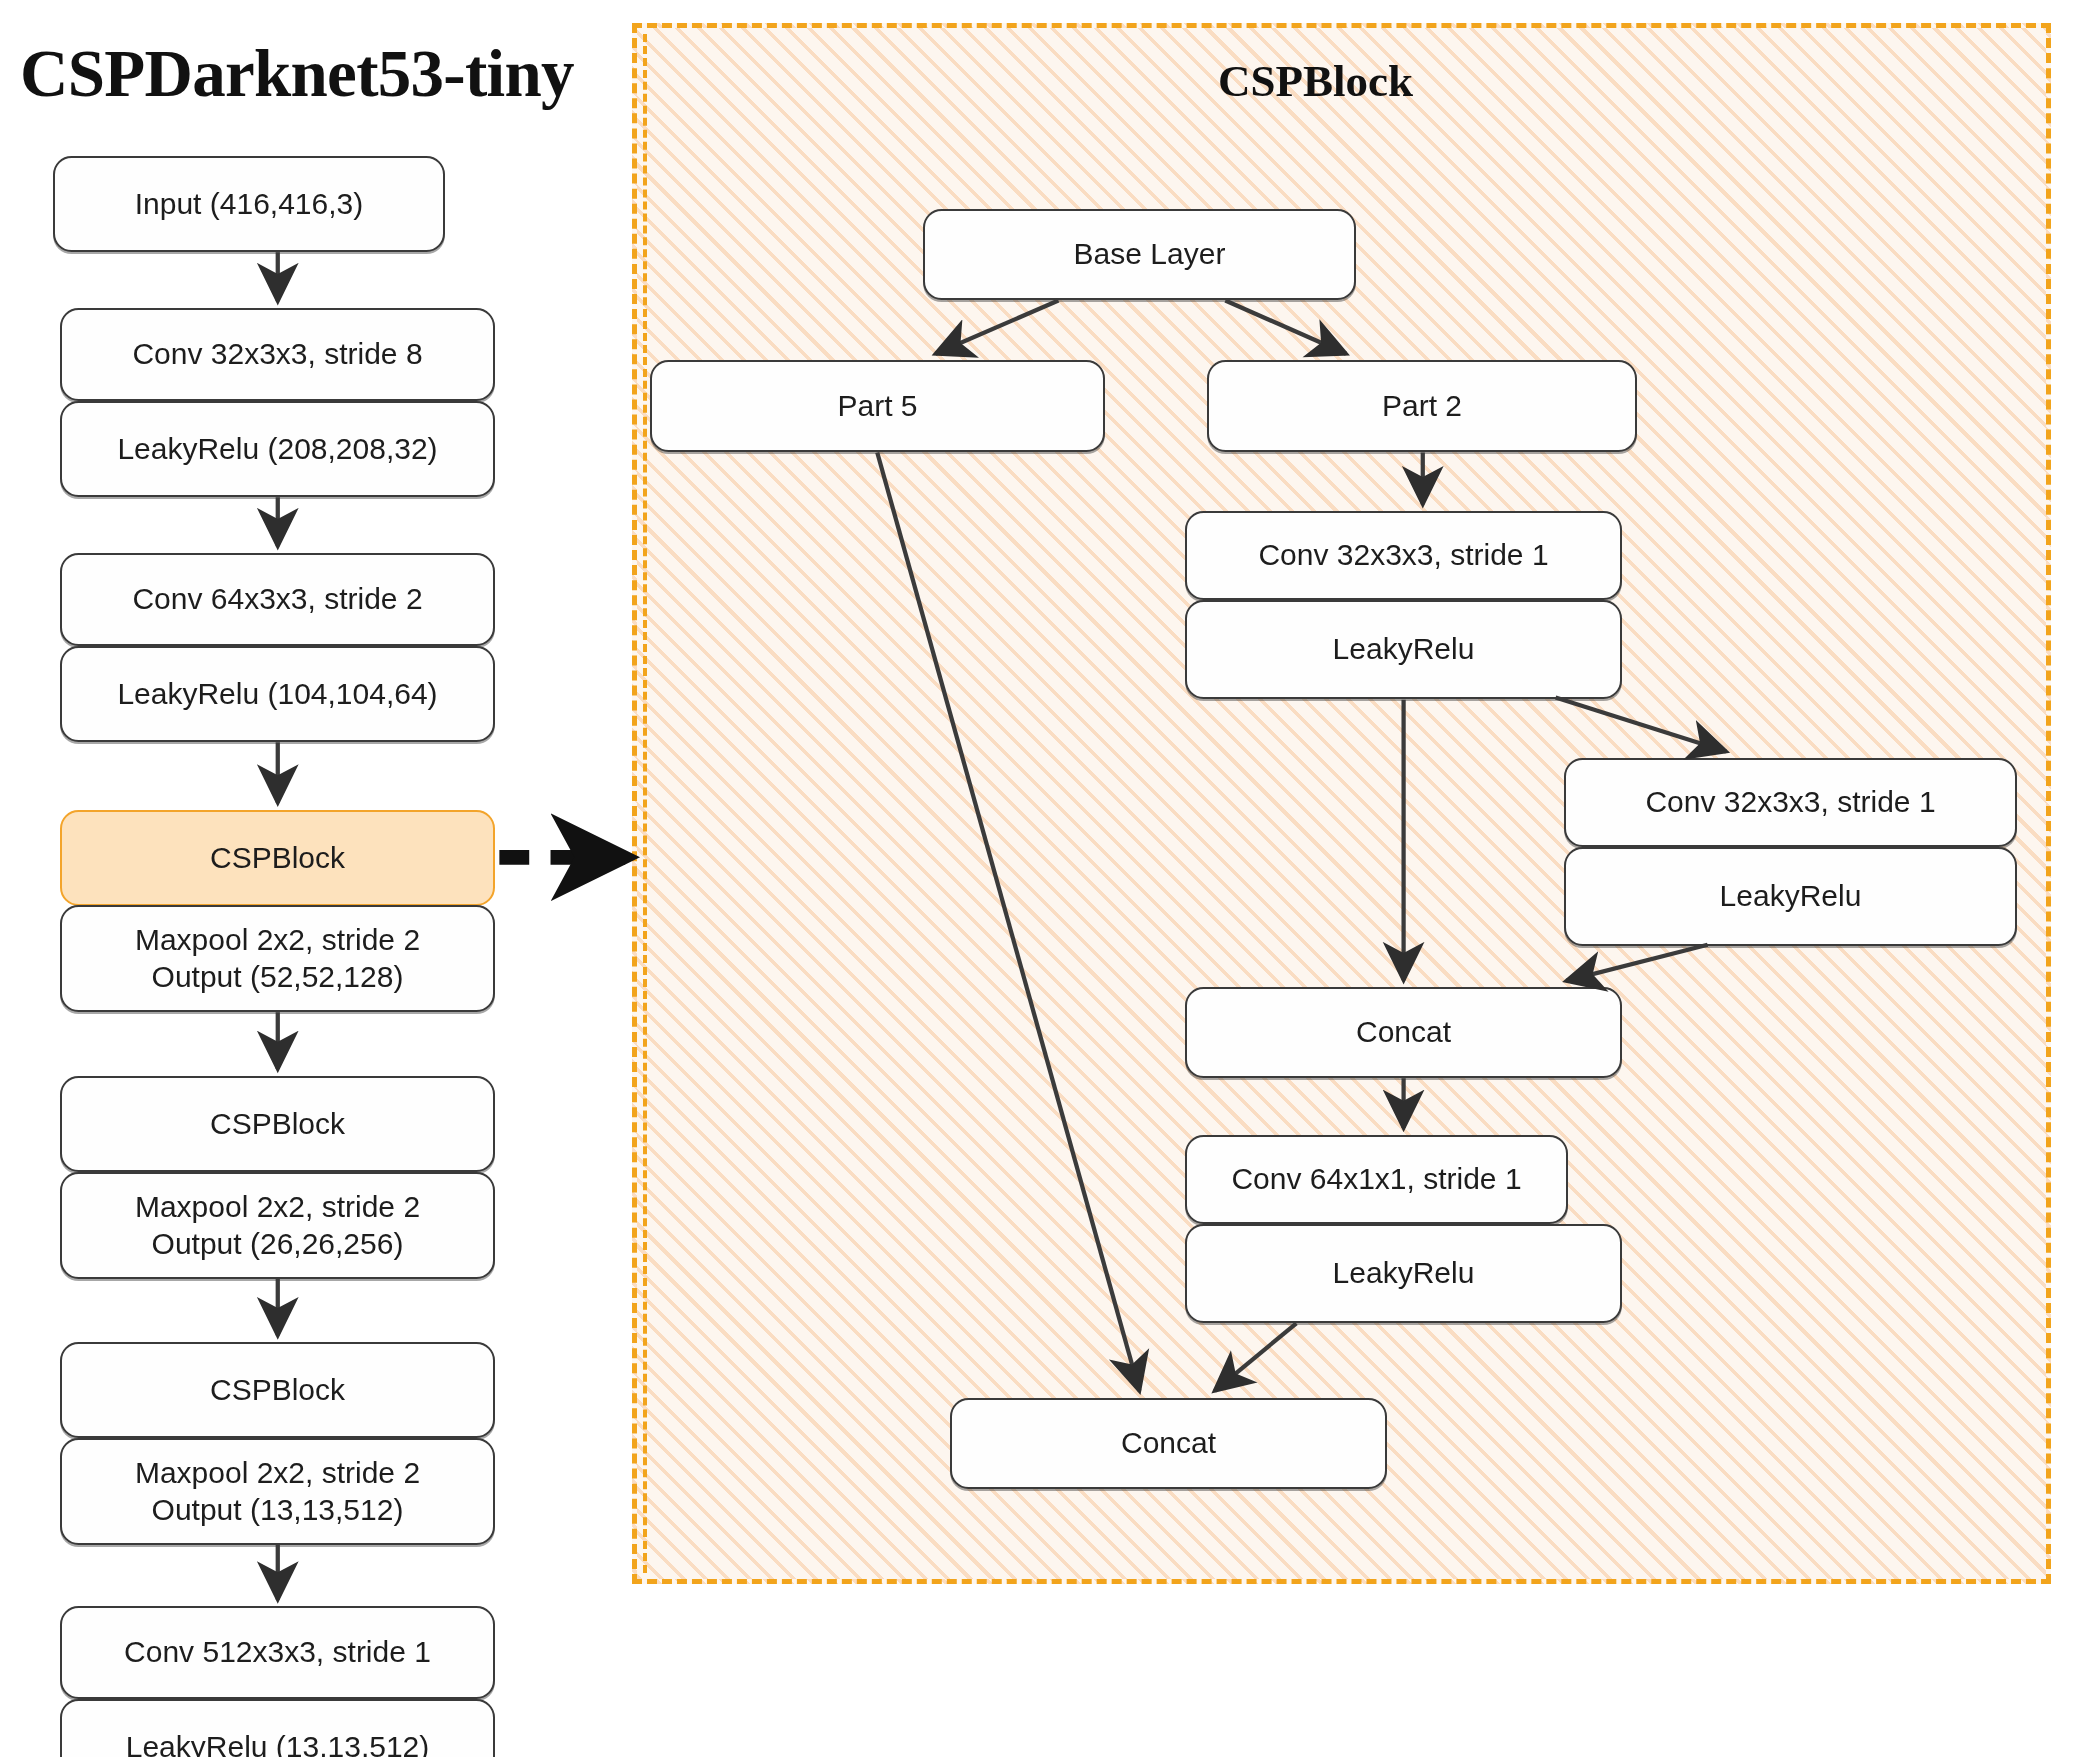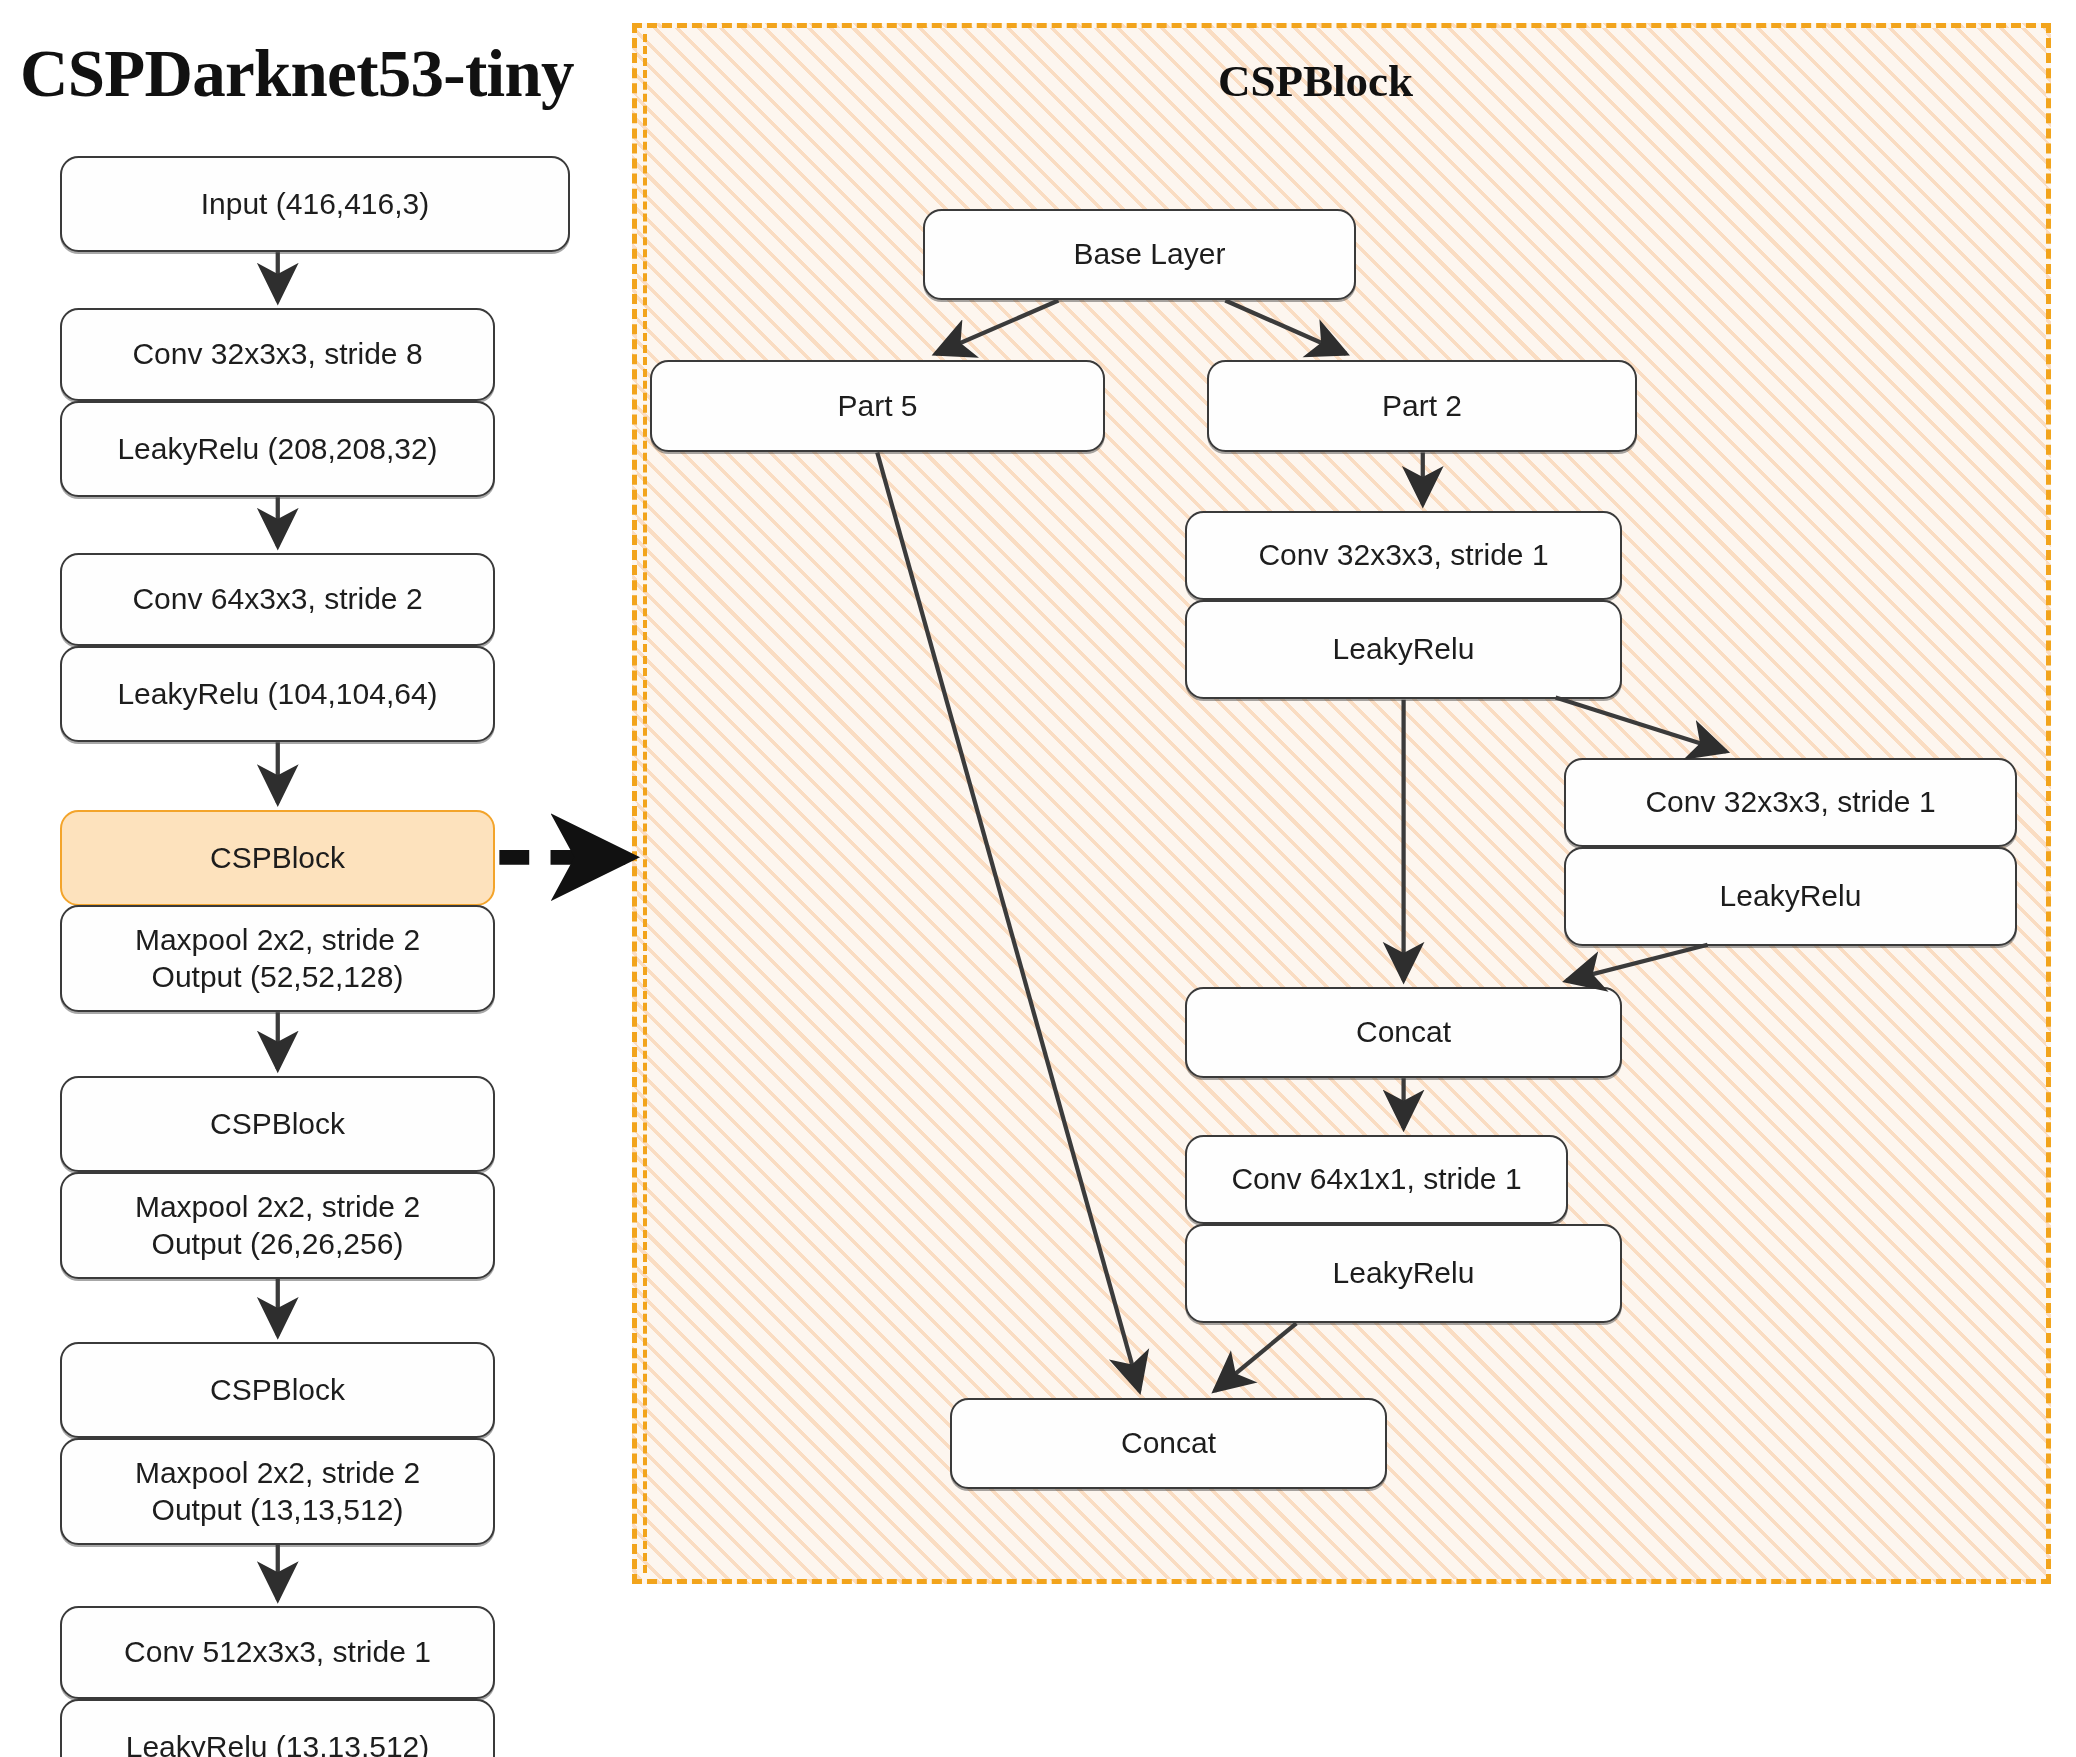--- a/index.html
+++ b/index.html
@@ -98,21 +98,21 @@
 </style>
 </head>
 <body>
 
 <div id="cspblock-panel"></div>
 
 <div class="title" id="backbone-title">CSPDarknet53-tiny</div>
 
 <div class="title" id="cspblock-title">CSPBlock</div>
 
-<div class="node" style="left:60px;  top:156px;  width:510px; height:96px;">Input (416,416,3)</div>
+<div class="node" style="left:53px;  top:156px;  width:392px; height:96px;">Input (416,416,3)</div>
 
 <div class="node" style="left:60px;  top:308px;  width:435px; height:93px;">Conv 32x3x3, stride 8</div>
 
 <div class="node" style="left:60px;  top:401px;  width:435px; height:96px;">LeakyRelu (208,208,32)</div>
 
 <div class="node" style="left:60px;  top:553px;  width:435px; height:93px;">Conv 64x3x3, stride 2</div>
 
 <div class="node" style="left:60px;  top:646px;  width:435px; height:96px;">LeakyRelu (104,104,64)</div>
 
 <div class="node highlight" style="left:60px;  top:810px; width:435px; height:96px;">CSPBlock</div>

